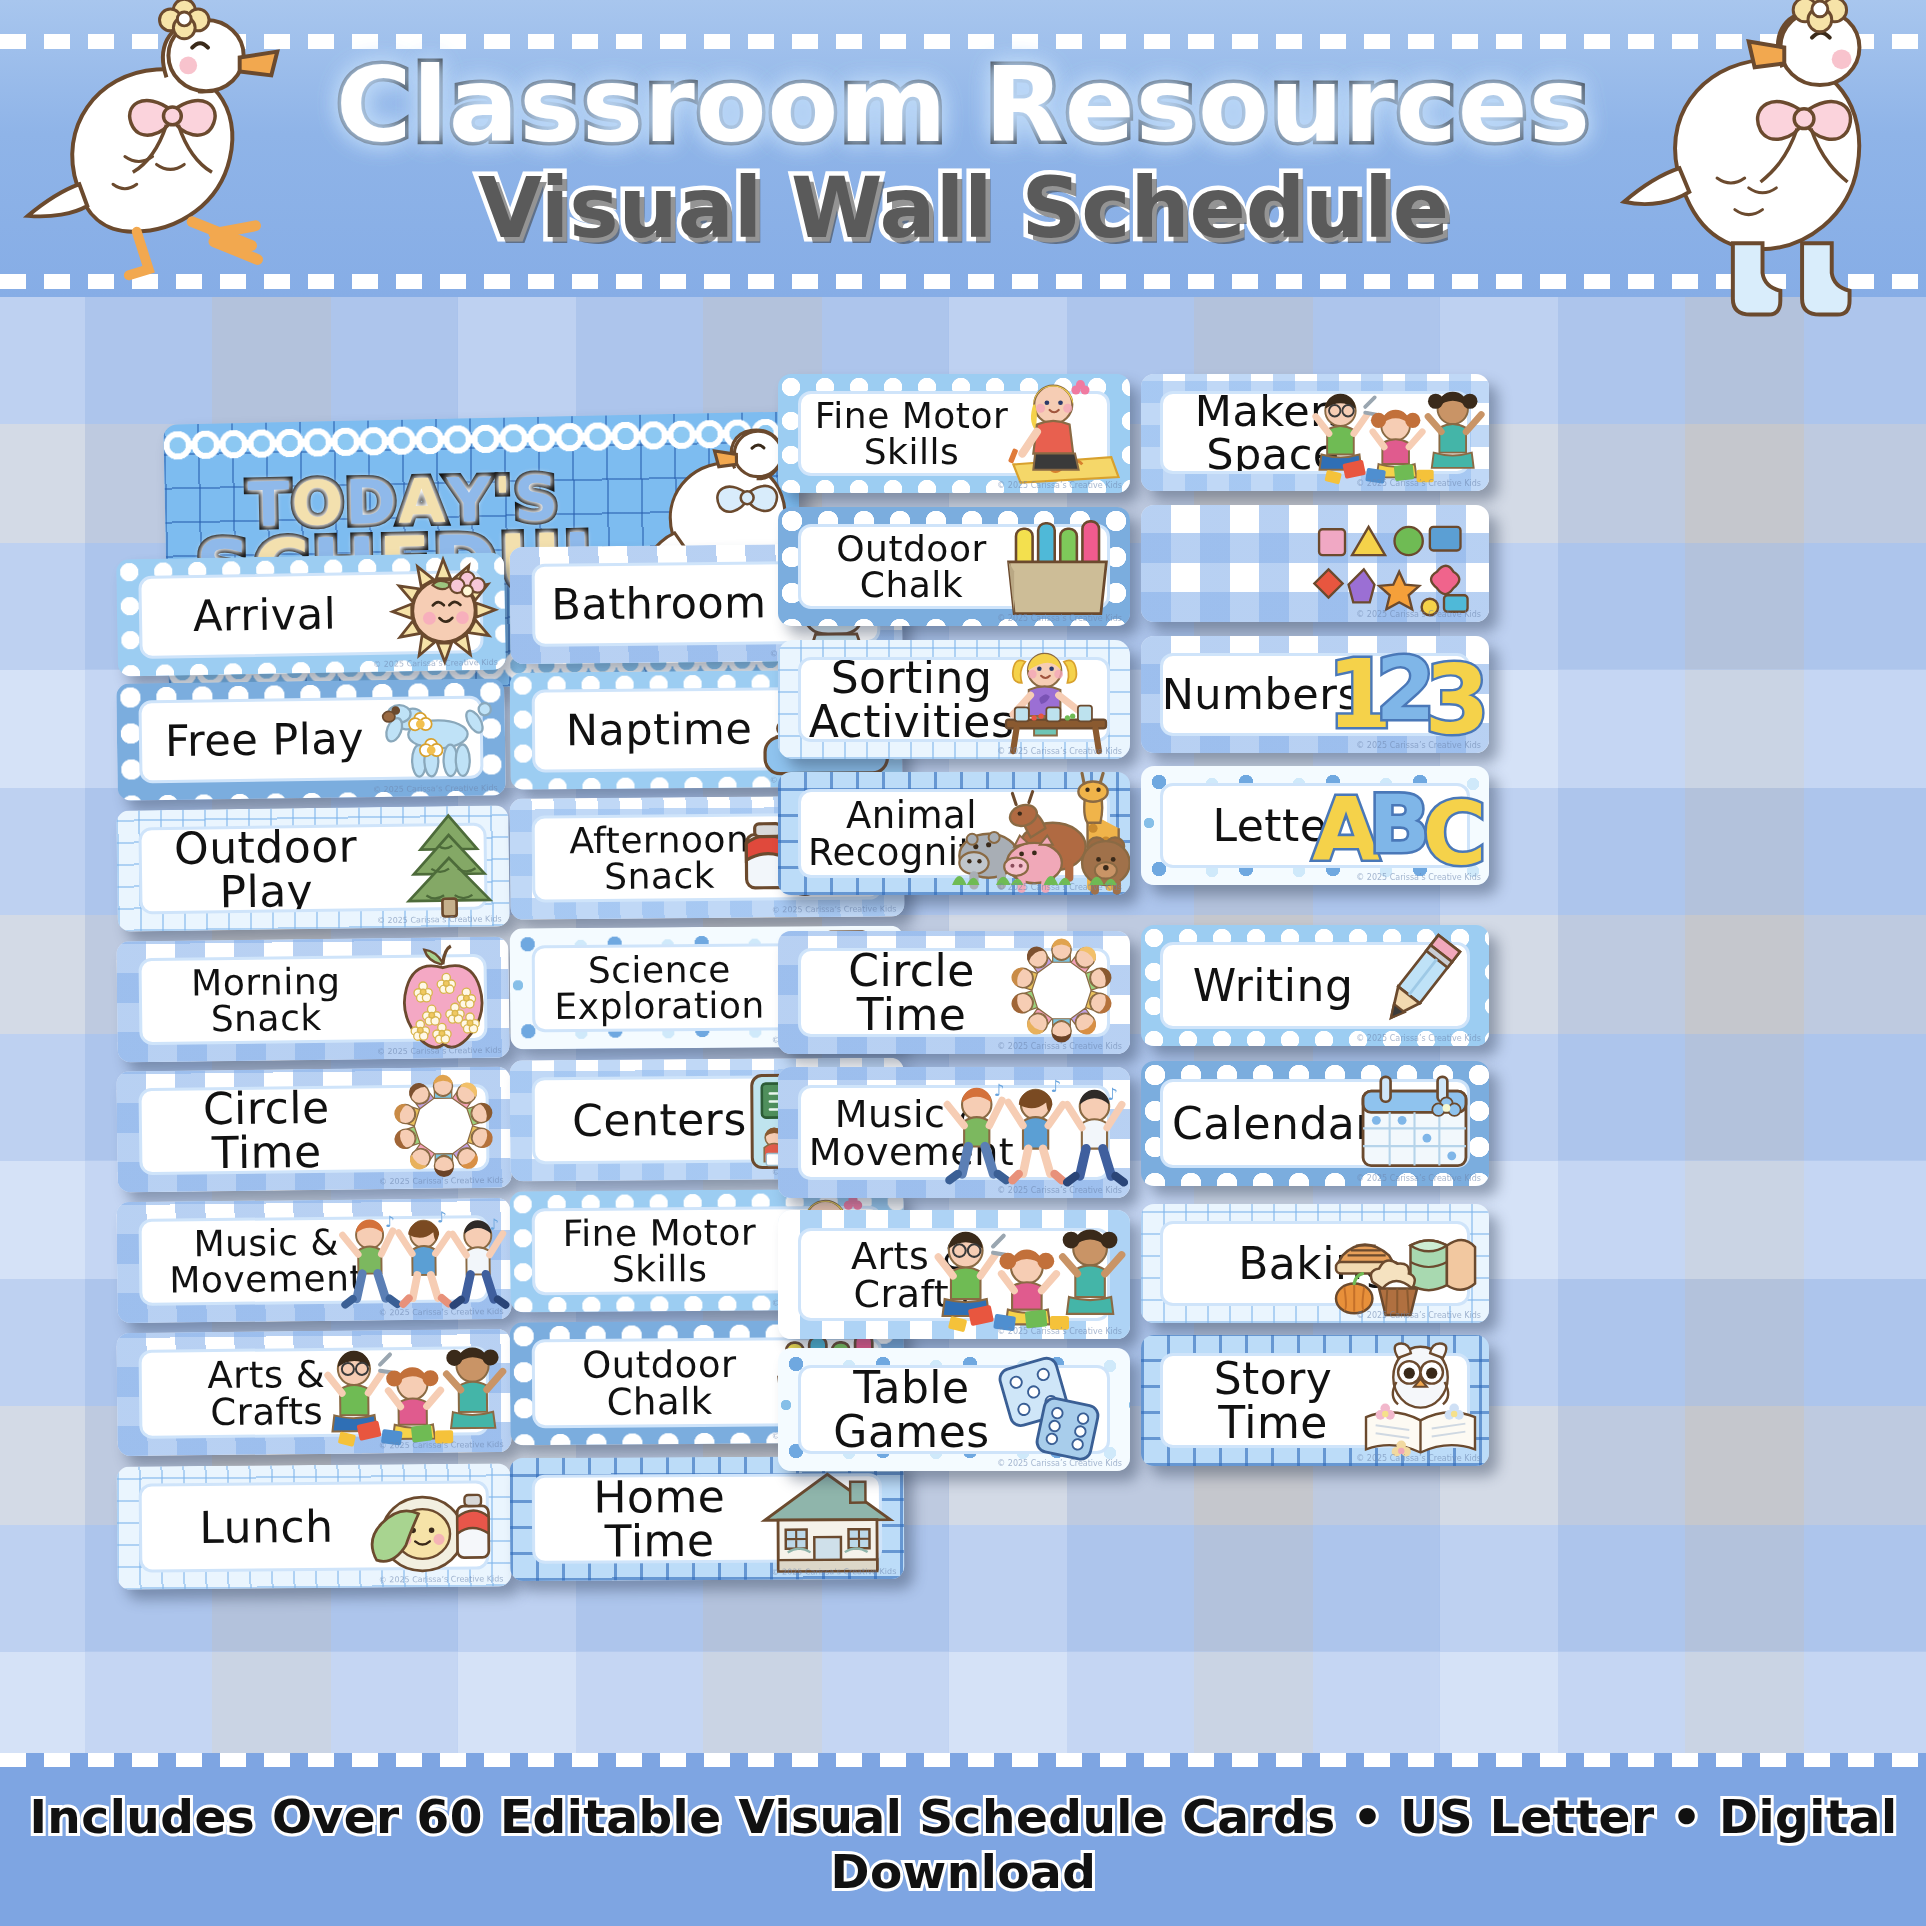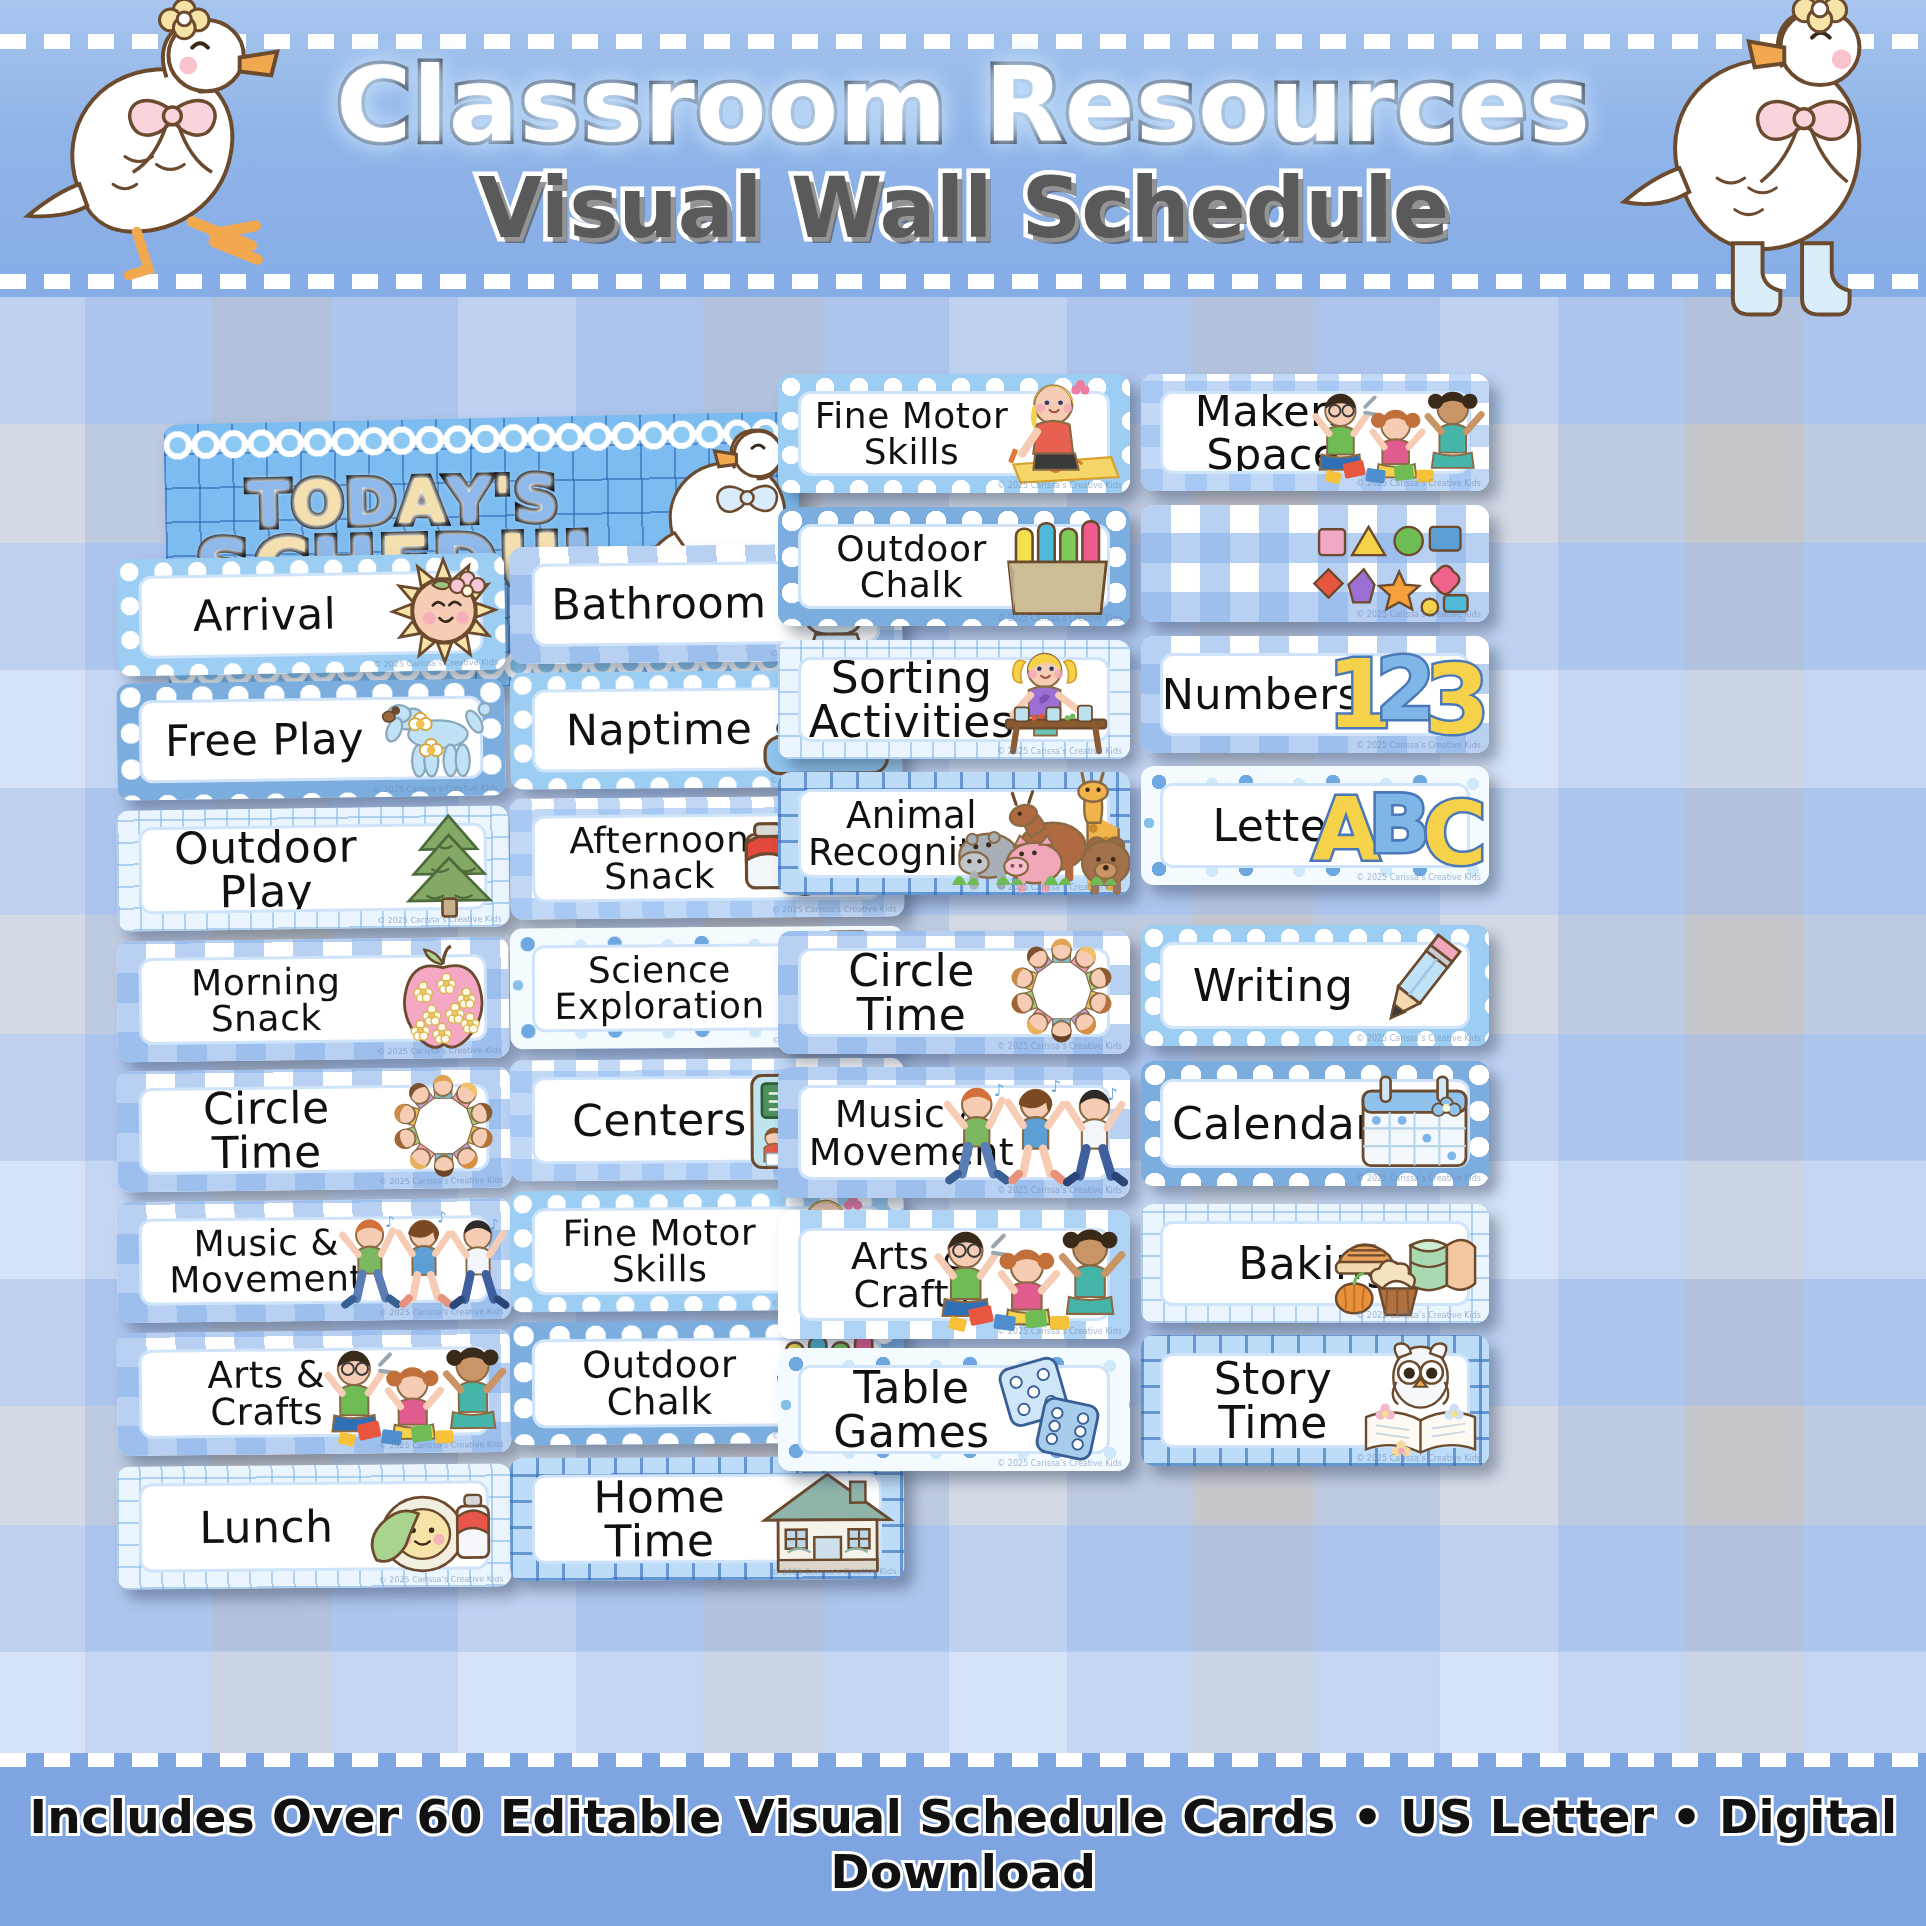--- a/index.html
+++ b/index.html
@@ -920,21 +920,21 @@
       <rect x="42" y="10" width="18" height="54" rx="8" fill="#4fb9d8"></rect>
       <rect x="66" y="16" width="18" height="48" rx="8" fill="#7ec95a"></rect>
       <rect x="90" y="8" width="18" height="56" rx="8" fill="#f05b8e"></rect>
       </g>
       <path d="M10 52 L116 52 L110 108 L16 108 Z" fill="#cdbd97" stroke="#6b4a2e" stroke-width="3"></path>
       <path d="M10 52 L16 108 L16 62 Z" fill="#b9a884"></path>
     </svg>
         </div>
         <div class="cr">© 2025 Carissa’s Creative Kids</div>
       </div>
-      <div class="card" style="left: 778px; top: 343px; width: 352px; height: 119px;">
+      <div class="card" style="left: 778px; top: 343px; width: 352px; height: 119px; border-radius: 15px;">
         <div class="pat p-grid-lite"></div>
         <div class="inner" style="inset: 17px 20px;">
           <div class="lbl" style="font-size: 44px; max-width: 207px; margin-right: 85px;">Sorting Activities</div>
         </div>
         <div class="art" style="right: 8px; top: 6px; height: 119px;">
           <svg width="132" height="107" viewBox="0 0 150 122">
       <circle cx="62" cy="28" r="19" fill="#f6cdb4" stroke="#8a6a44" stroke-width="2.4"></circle>
       <path d="M43 28 a19 19 0 0 1 38 0 q-12 -18 -38 0Z" fill="#f5d24a"></path>
       <path d="M40 18 q-12 -6 -14 10 q-2 14 10 14 q-4 -14 4 -24Z" fill="#f5d24a" stroke="#d8a12e" stroke-width="2"></path>
       <path d="M84 18 q12 -6 14 10 q2 14 -10 14 q4 -14 -4 -24Z" fill="#f5d24a" stroke="#d8a12e" stroke-width="2"></path>

